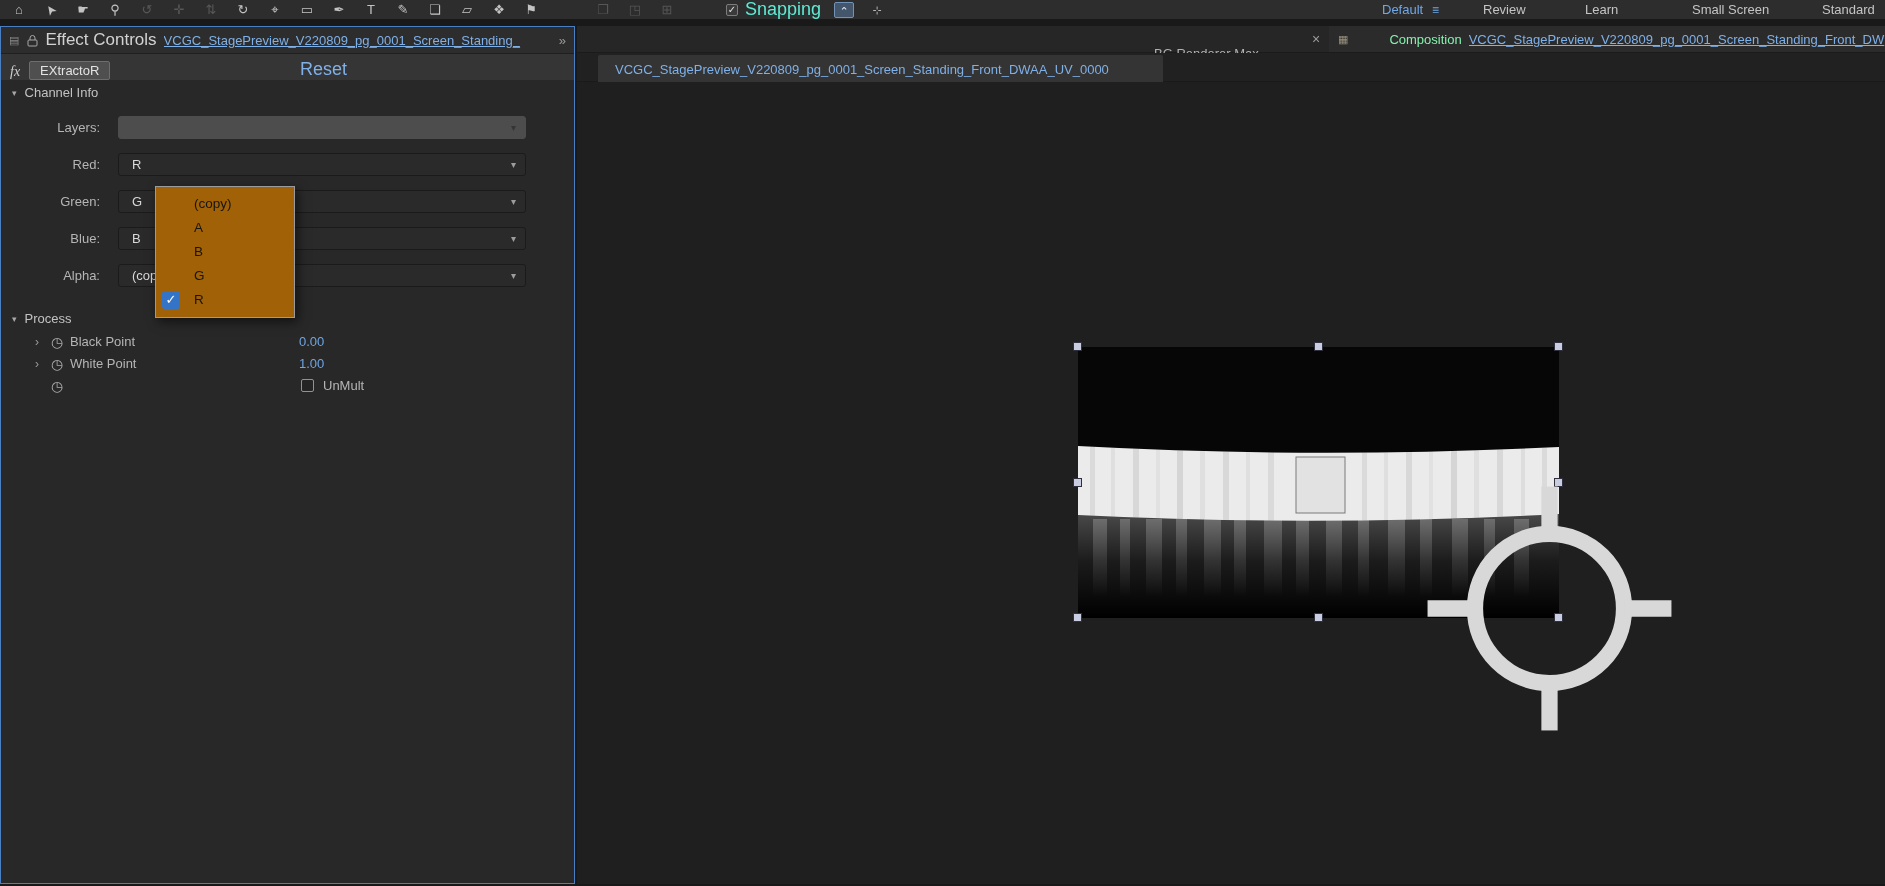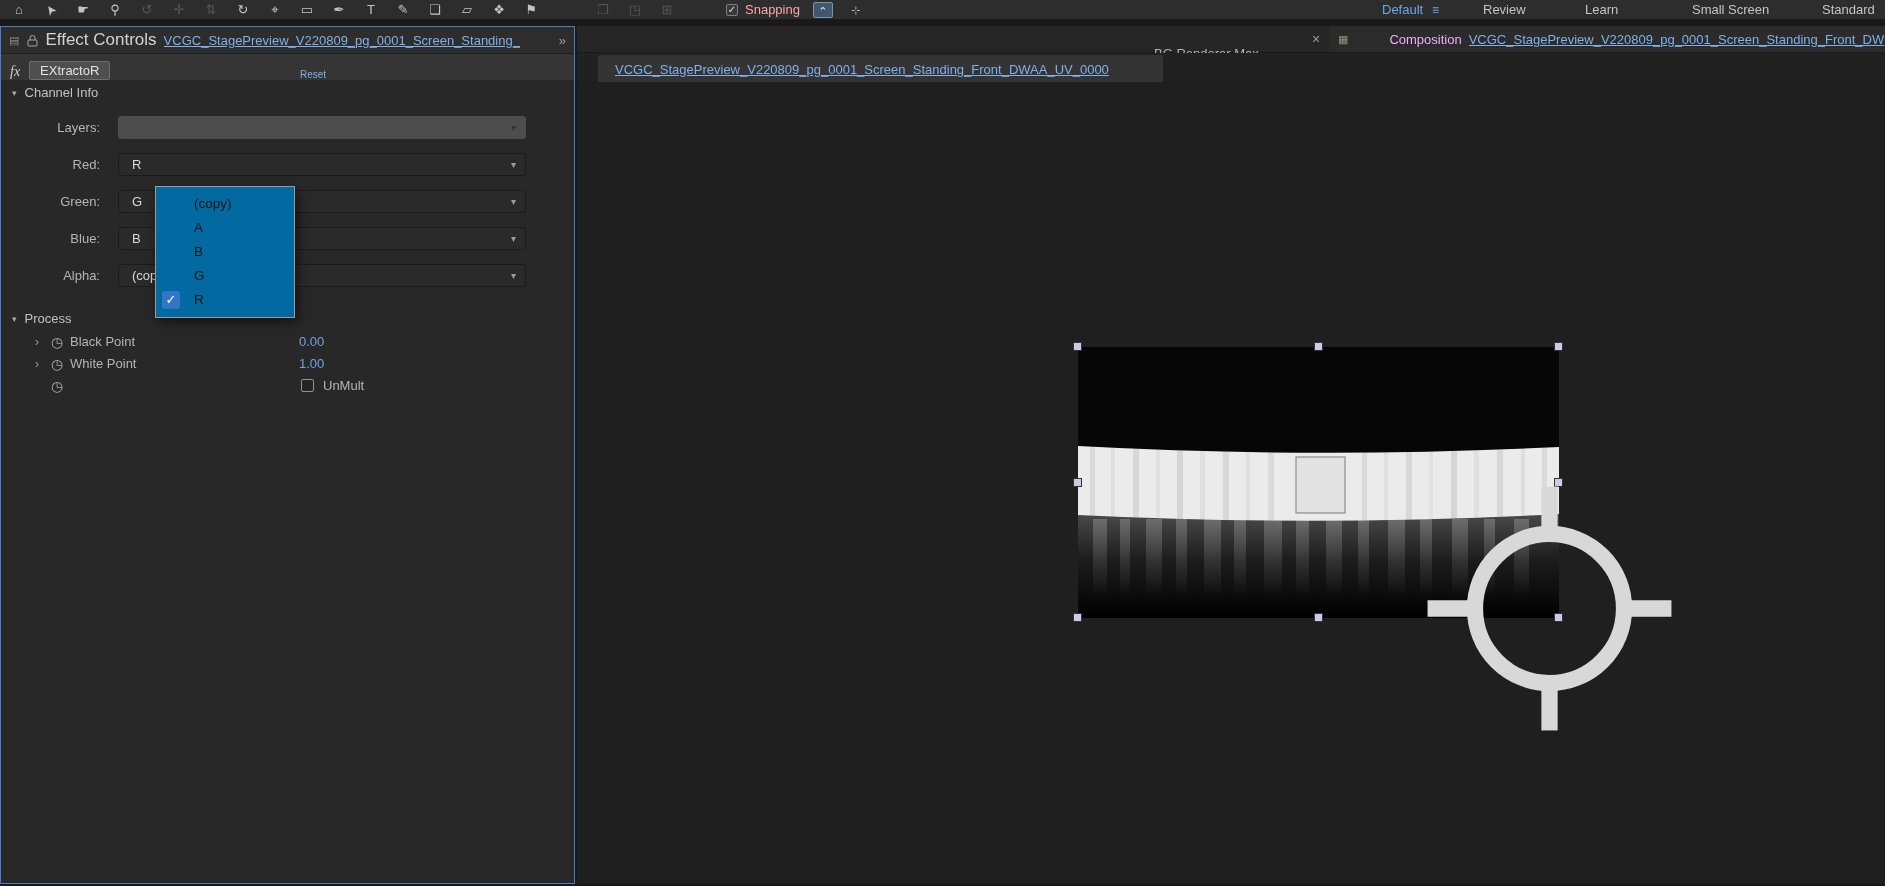--- a/index.html
+++ b/index.html
@@ -12,21 +12,21 @@
            display:flex;align-items:center}
   .tools{display:flex;align-items:center;gap:14px;padding-left:10px}
   .tool{width:18px;text-align:center;font-size:13px;line-height:20px;color:#c3c3c3;cursor:pointer}
   .tool.disabled{color:#585858}
   .rot-nw{display:inline-block;transform:rotate(-125deg)}
   .extra-tools{display:flex;align-items:center;gap:14px;margin-left:54px}
   .extra-tools .tool{color:#565656}
   .snapping{display:flex;align-items:center;gap:7px;margin-left:50px}
   .checkbox{width:12px;height:12px;background:#3a3a3a;border:1px solid #7c7c7c;border-radius:2px;
             display:flex;align-items:center;justify-content:center;font-size:10px;color:#e2e2e2;cursor:pointer}
-  .snap-label{font-size:13px;color:#fca5a5}
+  .snap-label{font-size:18px;color:#5eead4}
   .snap-opt{margin-left:13px;min-width:20px;height:16px;line-height:16px;text-align:center;
             font-size:11px;color:#b5b5b5;cursor:pointer}
   .snap-opt.active{background:#44566c;border:1px solid #7293b8;border-radius:2px;color:#dce8f8}
   .ws{position:absolute;top:0;line-height:20px;font-size:13px;color:#c4c4c4;cursor:pointer;white-space:nowrap}
   .ws.active{color:var(--workspace-active,#71a7e6)}
   .ws-menu{position:absolute;top:0;line-height:20px;font-size:12px;color:var(--workspace-active,#71a7e6);cursor:pointer}
 
   
   .main{display:flex;align-items:flex-start;padding-top:6px;height:866px}
   .left-panel{position:relative;width:575px;height:858px;background:#282828;flex-shrink:0;
@@ -42,37 +42,37 @@
   .ec-tab-label{font-size:17px;color:#d2d2d2;margin-right:7px;white-space:nowrap}
   .ec-tab-link{font-size:13px;color:var(--link-blue,#7fb0e8);text-decoration:underline;
                white-space:nowrap;overflow:hidden;flex:1;cursor:pointer}
   .ec-overflow{margin-left:6px;color:#9a9a9a;font-size:13px;cursor:pointer}
   .src-line{height:22px;line-height:22px;background:#282828;border-bottom:1px solid #232323;
             font-size:12.5px;color:#9c9c9c;white-space:nowrap;overflow:hidden;padding-left:1px}
   .fx-header{position:relative;height:26px;background:#353535;display:flex;align-items:flex-end}
   .fx-badge{font-family:"Liberation Serif",serif;font-style:italic;font-size:14px;color:#cfcfcf;margin:0 9px 0 9px}
   .fx-name{background:#4f4f4f;border:1px solid #6d6d6d;border-radius:2px;padding:1px 10px;
            font-size:13px;color:#e3e3e3;cursor:pointer}
-  .fx-reset{position:absolute;left:299px;font-size:10px;color:var(--link-blue,#7fb0e8);cursor:pointer}
+  .fx-reset{position:absolute;left:299px;font-size:18px;color:var(--link-blue,#7fb0e8);cursor:pointer}
   .section-row{height:25px;display:flex;align-items:center;font-size:13px;color:#c2c2c2}
   .section-row .twirl{margin:0 8px 0 11px;font-size:9px;color:#a8a8a8;cursor:pointer}
   .rows{margin-top:4px}
   .prow{position:relative;height:37px}
   .plabel{position:absolute;left:0;top:0;width:99px;line-height:37px;text-align:right;
           font-size:13px;color:#b5b5b5}
   .dropdown{position:absolute;left:117px;top:7px;width:408px;height:23px;background:#2a2a2a;
             border:1px solid #1b1b1b;border-radius:3px;display:flex;align-items:center;
             padding:0 9px 0 13px;cursor:pointer}
   .dropdown.disabled{background:#4d4d4d;border-color:#4d4d4d}
   .dval{flex:1;font-size:13px;color:#d8d8d8;white-space:nowrap;overflow:hidden}
   .darrow{font-size:10px;color:#9c9c9c}
   .dropdown.disabled .darrow{color:#353535}
 
   
-  .popup{position:absolute;left:154px;top:159px;width:140px;background:#0369a1;
+  .popup{position:absolute;left:154px;top:159px;width:140px;background:#a16207;
          border:1px solid #9b9b9b;box-shadow:3px 4px 10px rgba(0,0,0,.55);z-index:30;padding:5px 0}
   .mitem{position:relative;height:24px;line-height:24px;padding-left:38px;
          font-size:13.5px;color:#151515;cursor:pointer;white-space:nowrap}
   .mcheck{position:absolute;left:6px;top:3px;width:18px;height:18px;border-radius:3px;
           background:var(--check-blue,#3474c6);color:#fff;font-size:13px;line-height:18px;text-align:center}
   .procrow{position:relative;height:22px;font-size:13px;color:#b5b5b5}
   .twirl-closed{position:absolute;left:34px;top:0;line-height:22px;font-size:12px;color:#9a9a9a;cursor:pointer}
   .stopwatch{position:absolute;left:50px;top:0;line-height:22px;font-size:14px;color:#a8a8a8;cursor:pointer}
   .plabel2{position:absolute;left:69px;top:0;line-height:22px}
   .pvalue{position:absolute;left:298px;top:0;line-height:22px;color:var(--value-blue,#6ea5e2);cursor:pointer}
@@ -83,28 +83,28 @@
   
   .rp-tabbar{position:relative;height:27px;background:#262626;border-bottom:1px solid #1b1b1b;flex-shrink:0}
   .footage-tab{position:absolute;left:8px;top:0;line-height:27px;font-size:13px;color:#b2b2b2;
                white-space:nowrap;cursor:pointer}
   .bgr-tab{position:absolute;left:577px;top:14px;line-height:27px;font-size:13px;color:#b2b2b2;
            white-space:nowrap;cursor:pointer}
   .tab-close{position:absolute;left:735px;top:0;line-height:27px;font-size:14px;color:#9c9c9c;cursor:pointer}
   .tab-group-right{position:absolute;left:752px;right:0;top:0;bottom:0;background:#2b2b2b;
                    display:flex;align-items:center;overflow:hidden}
   .grip-sq{margin-left:9px;font-size:11px;color:#97907c;flex-shrink:0}
-  .comp-panel-label{margin-left:41px;font-size:13px;color:#f0abfc;flex-shrink:0}
+  .comp-panel-label{margin-left:41px;font-size:13px;color:#86efac;flex-shrink:0}
   .comp-panel-link{margin-left:7px;font-size:13px;color:var(--link-blue,#7fb0e8);
                    text-decoration:underline;white-space:nowrap;overflow:hidden;flex:1;cursor:pointer}
   .viewer-tabbar{position:relative;height:29px;background:#212121;border-bottom:1px solid #1a1a1a;flex-shrink:0}
   .viewer-tab{position:absolute;left:21px;top:2px;width:565px;height:27px;background:#343434;
               border-radius:2px 2px 0 0;line-height:27px;padding-left:17px;overflow:hidden;
               white-space:nowrap;cursor:pointer}
-  .viewer-tab-link{font-size:13px;color:var(--link-blue,#7fb0e8);text-decoration:underline}
+  .viewer-tab-link{font-size:13px;color:var(--link-blue,#7fb0e8);}
   .viewport{position:relative;flex:1;background:#1f1f1f;overflow:hidden}
   .comp-image{position:absolute;left:501px;top:265px;width:481px;height:271px;cursor:pointer}
   .comp-image svg{display:block;width:100%;height:100%}
   .handle{position:absolute;width:9px;height:9px;background:#c9cde2;border:1px solid #2f2f3e;
           margin-left:-5px;margin-top:-5px;cursor:pointer}
   .anchor{position:absolute;left:50%;top:50%;width:20px;height:20px;margin:-10px 0 0 -10px;cursor:pointer}
 </style>
 </head>
 <body>
 

